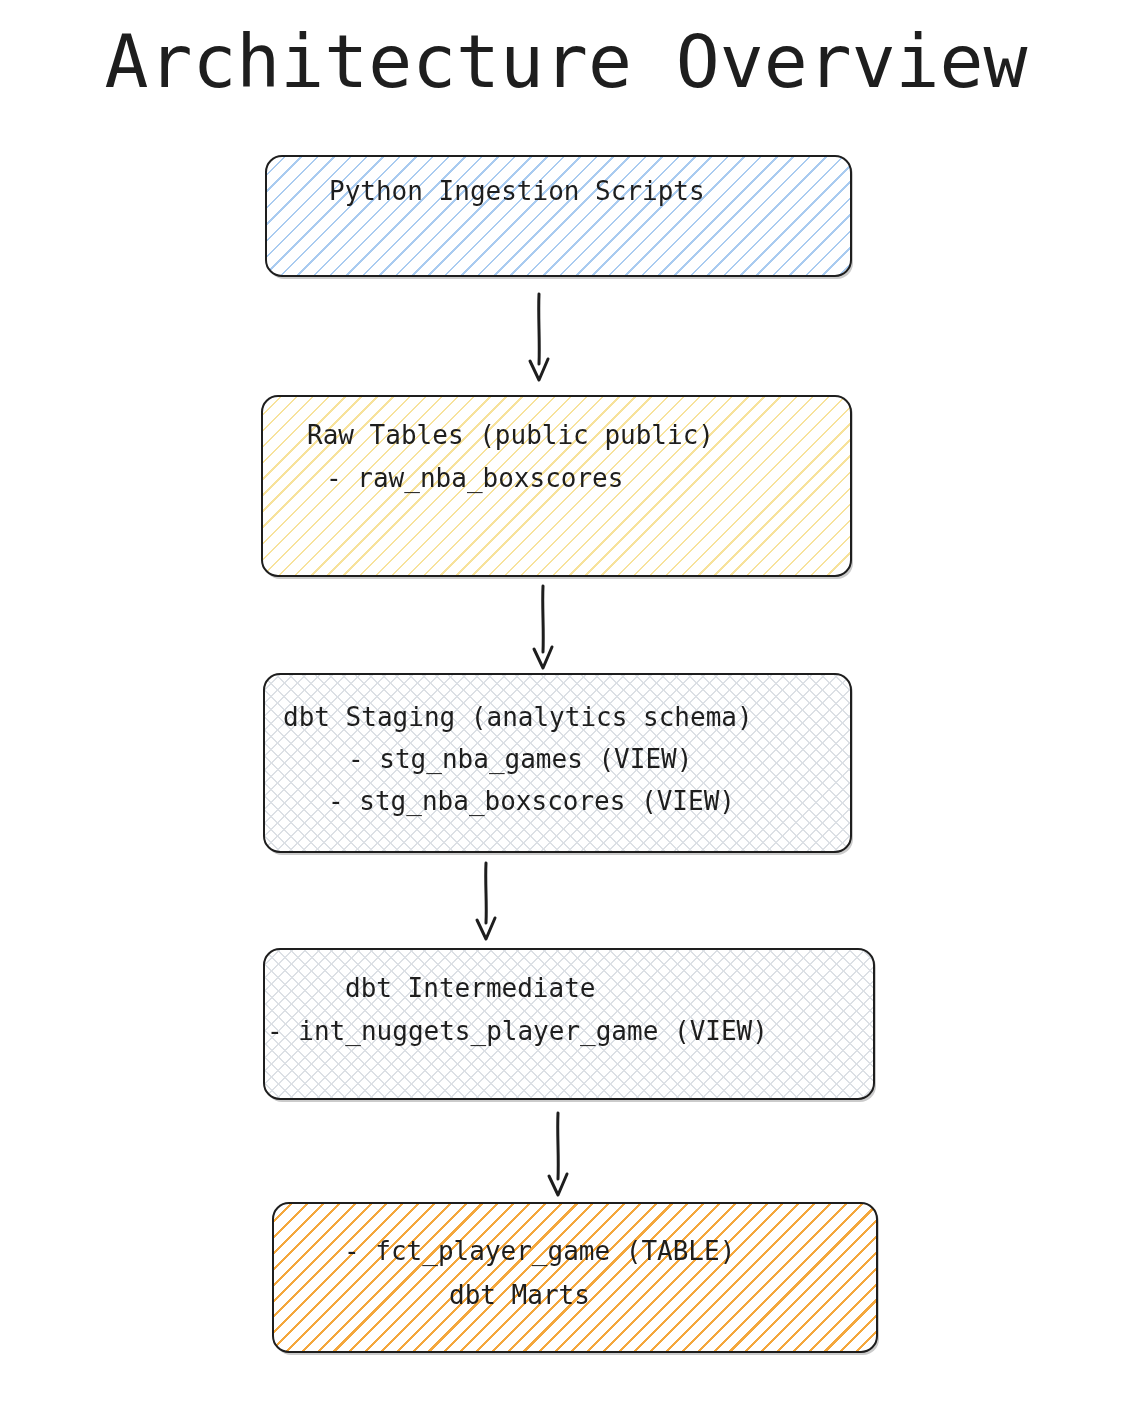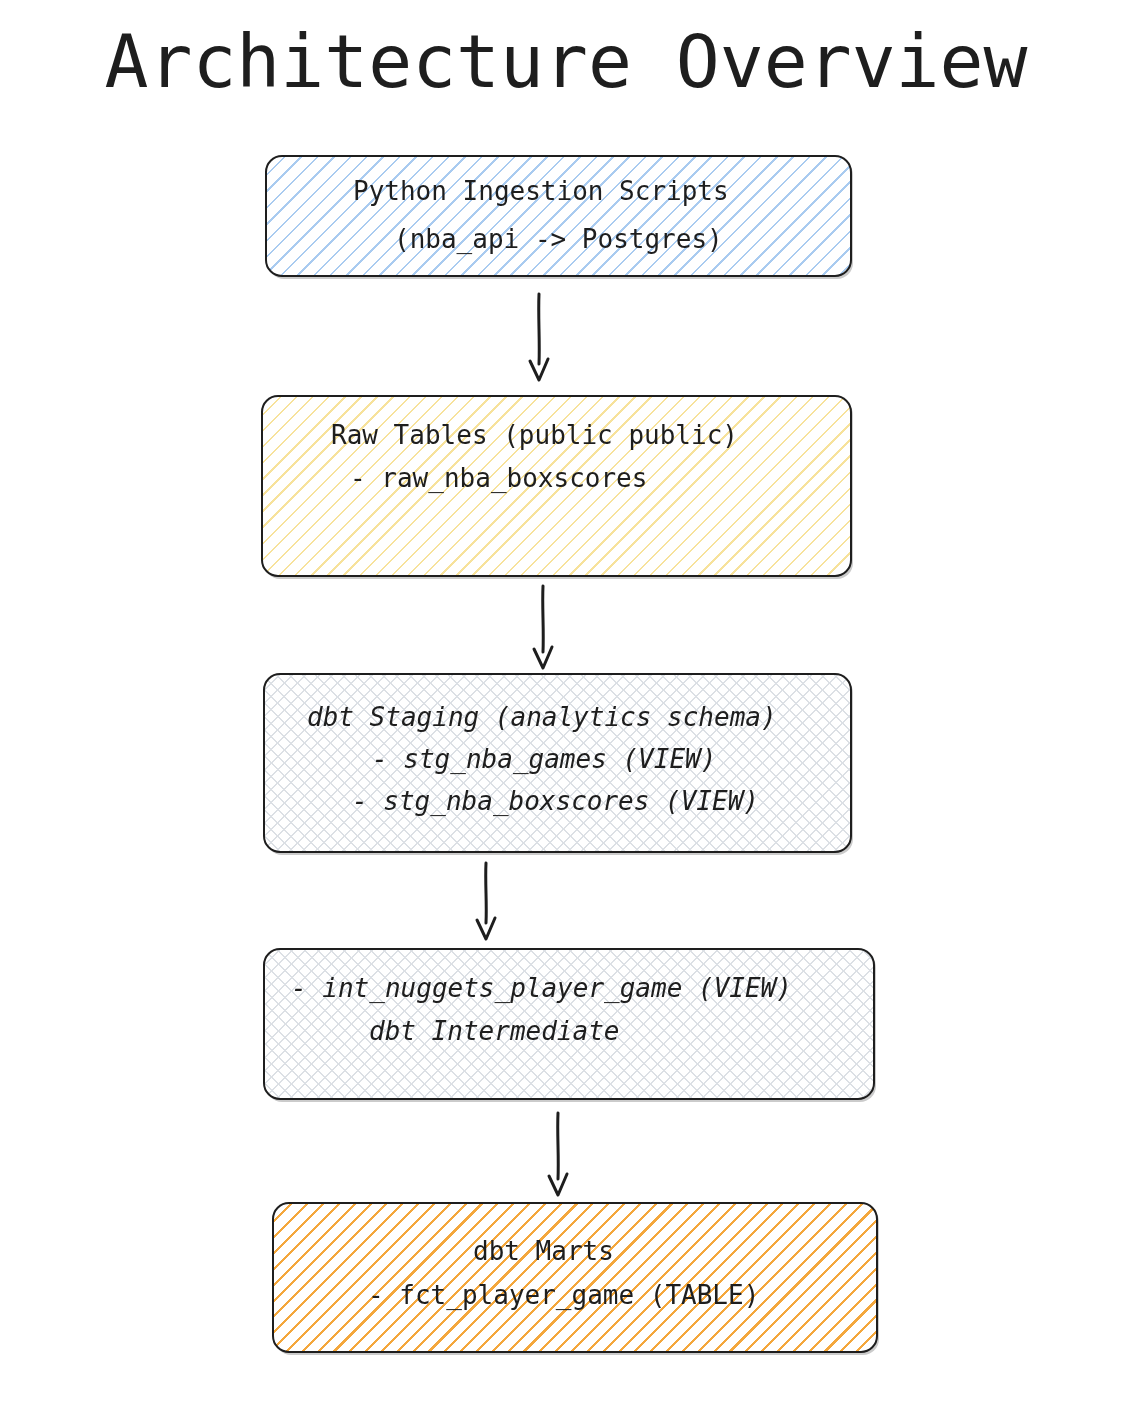--- a/index.html
+++ b/index.html
@@ -34,37 +34,35 @@
     box-sizing: border-box;
     border: 2.5px solid #1e1e1e;
     border-radius: 17px;
     background-color: #ffffff;
     box-shadow: 2px 3px 0 -1px rgba(140,140,140,0.45);
     font-size: 26px;
   }
   .node .ln {
     white-space: pre;
     text-align: left;
-    margin-left: 24px;
   }
   .hatch-blue {
     background-image: repeating-linear-gradient(135deg,
       #a9cbf0 0px, #a9cbf0 1.8px, transparent 1.8px, transparent 11.6px);
   }
   .hatch-yellow {
     background-image: repeating-linear-gradient(135deg,
       #f7e29b 0px, #f7e29b 1.7px, transparent 1.7px, transparent 11.4px);
   }
   .hatch-gray-cross {
     background-image:
       repeating-linear-gradient(45deg,
         #dce0e5 0px, #dce0e5 1.4px, transparent 1.4px, transparent 9.4px),
       repeating-linear-gradient(135deg,
         #dce0e5 0px, #dce0e5 1.4px, transparent 1.4px, transparent 9.4px);
-    font-style: italic;
   }
   .hatch-orange {
     background-image: repeating-linear-gradient(135deg,
       #f4a73c 0px, #f4a73c 2.2px, transparent 2.2px, transparent 11.2px);
   }
   .arrow {
     position: absolute;
     overflow: visible;
   }
   .arrow path {
@@ -77,21 +75,20 @@
 </style>
 </head>
 <body>
 
 <div class="canvas">
 
   <h1 class="title">Architecture Overview</h1>
 
   <div class="node hatch-blue" style="left:265px; top:155px; width:587px; height:122px; padding-top:10px; line-height:48px;">
     <div class="ln" style="padding-left:62px">Python Ingestion Scripts</div>
-    <div class="ln" style="padding-left:103px">(nba_api -&gt; Postgres)</div>
   </div>
 
   <svg class="arrow" style="left:523px; top:291px;" width="32" height="92">
     <path d="M16 3 C 15 26, 17 50, 16 73"></path>
     <path d="M7 70 L16 89 L25 68"></path>
   </svg>
 
   <div class="node hatch-yellow" style="left:261px; top:395px; width:591px; height:182px; padding-top:17px; line-height:43px;">
     <div class="ln" style="padding-left:44px">Raw Tables (public public)</div>
     <div class="ln" style="padding-left:63px">- raw_nba_boxscores</div>
@@ -107,27 +104,27 @@
     <div class="ln" style="padding-left:83px">- stg_nba_games (VIEW)</div>
     <div class="ln" style="padding-left:63px">- stg_nba_boxscores (VIEW)</div>
   </div>
 
   <svg class="arrow" style="left:470px; top:860px;" width="32" height="82">
     <path d="M16 3 C 15 23, 17 43, 16 63"></path>
     <path d="M7 60 L16 79 L25 58"></path>
   </svg>
 
   <div class="node hatch-gray-cross" style="left:263px; top:948px; width:612px; height:152px; padding-top:17px; line-height:43px;">
+    <div class="ln" style="padding-left:80px">dbt Intermediate</div>
     <div class="ln" style="padding-left:2px">- int_nuggets_player_game (VIEW)</div>
-    <div class="ln" style="padding-left:80px">dbt Intermediate</div>
   </div>
 
   <svg class="arrow" style="left:542px; top:1110px;" width="32" height="88">
     <path d="M16 3 C 15 25, 17 46, 16 69"></path>
     <path d="M7 66 L16 85 L25 64"></path>
   </svg>
 
   <div class="node hatch-orange" style="left:272px; top:1202px; width:606px; height:151px; padding-top:25px; line-height:44px;">
+    <div class="ln" style="padding-left:70px">- fct_player_game (TABLE)</div>
     <div class="ln" style="padding-left:175px">dbt Marts</div>
-    <div class="ln" style="padding-left:70px">- fct_player_game (TABLE)</div>
   </div>
 
 </div>
 
 </body></html>

